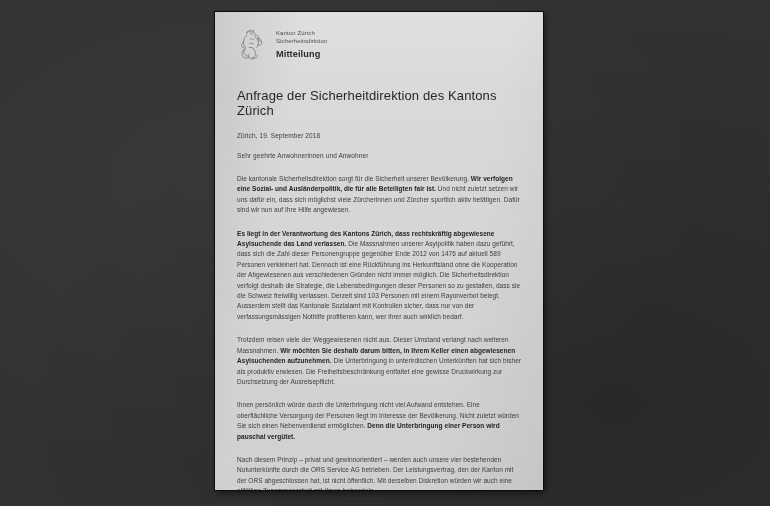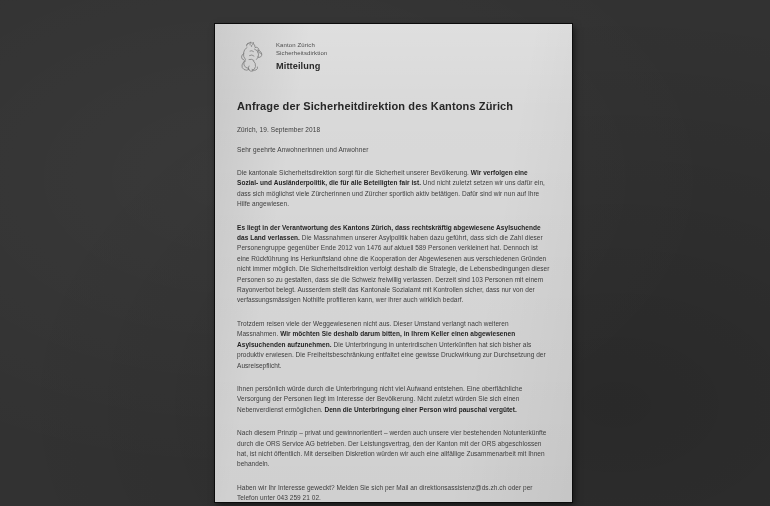--- a/index.html
+++ b/index.html
@@ -21,22 +21,22 @@
     position: absolute; inset: 0;
     background:
       radial-gradient(ellipse at 30% 35%, rgba(255,255,255,0.035), rgba(0,0,0,0) 65%),
       radial-gradient(ellipse at 80% 80%, rgba(0,0,0,0.18), rgba(0,0,0,0) 70%);
     pointer-events: none;
   }
 
   
   #paper {
     position: absolute;
-    left: 215px; top: 24px;
-    width: 357px; height: 478px;
+    left: 215px; top: 12px;
+    width: 328px; height: 478px;
     background: #d9d9d9;
     box-shadow: 0 0 0 1px #0c0c0c, 2px 3px 7px rgba(0,0,0,0.55);
     overflow: hidden;
   }
   
   #paper::after {
     content: "";
     position: absolute; inset: 0;
     background:
       linear-gradient(100deg, rgba(0,0,0,0.085) 0%, rgba(0,0,0,0.0) 22%, rgba(0,0,0,0.0) 72%, rgba(0,0,0,0.05) 100%),
@@ -71,22 +71,22 @@
     font-size: 9.2px;
     line-height: 12px;
     font-weight: bold;
     color: #2b2b2b;
     margin-top: 2.5px;
     letter-spacing: .1px;
   }
 
   
   .doc-title {
-    font-size: 11px;
-    font-weight: bold;
+    font-size: 13px;
+    font-weight: normal;
     color: #272727;
     letter-spacing: .12px;
     margin-bottom: 14px;
   }
   .doc-date {
     font-size: 6.5px;
     color: #3c3c3c;
     margin-bottom: 13px;
     letter-spacing: .1px;
   }

